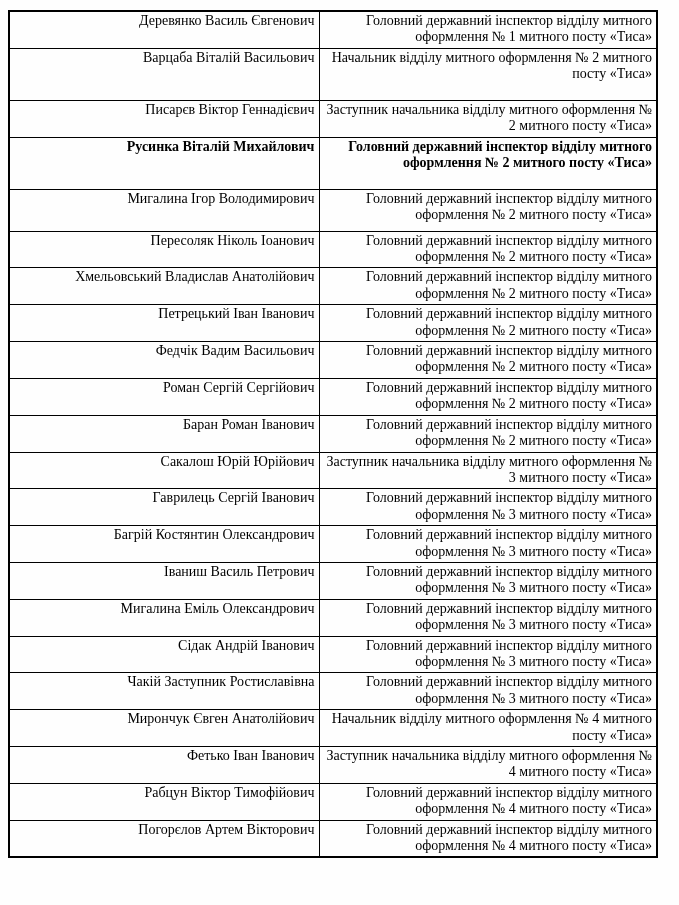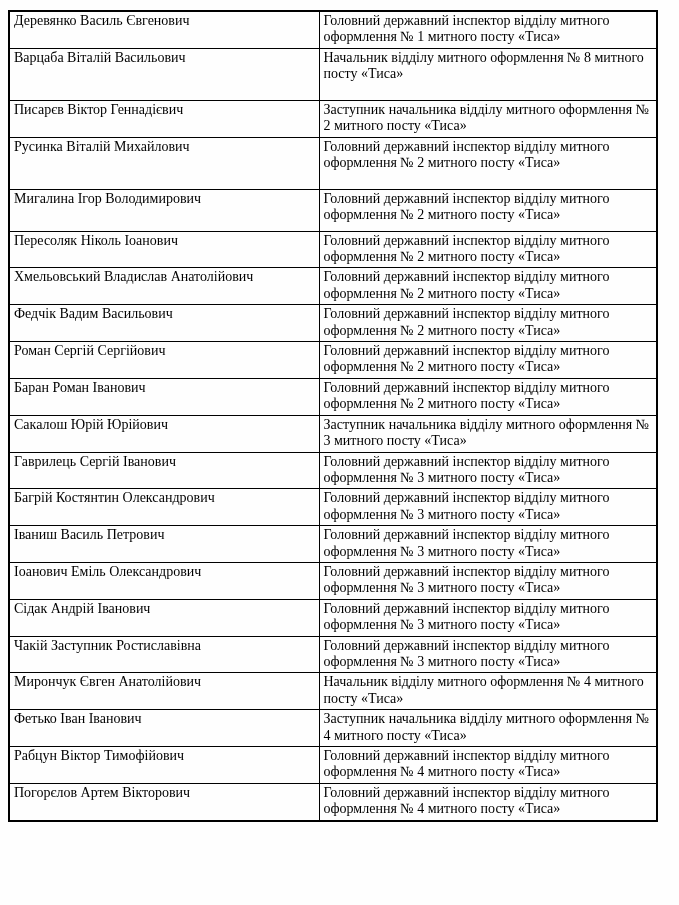--- a/index.html
+++ b/index.html
@@ -28,67 +28,71 @@
     font-family: "Liberation Serif", "DejaVu Serif", serif;
     font-size: 14px;
     line-height: 16.4px;
     color: #000000;
     border: 2px solid #000000;
   }
   table.doc-table col.col-name { width: 310px; }
   table.doc-table col.col-pos  { width: 338px; }
   table.doc-table td {
     border: 1px solid #000000;
-    text-align: left;
+    text-align: right;
     vertical-align: top;
     padding: 1px 4px 2px 4px;
     overflow: hidden;
   }
   table.doc-table tr { height: 34px; }
   
   table.doc-table tr:nth-child(2) { height: 52px; }
-  table.doc-table tr:nth-child(4) { height: 52px; }
+  table.doc-table tr:nth-child(4) { height: 52px; font-weight: bold; }
   table.doc-table tr:nth-child(5) { height: 42px; }
 </style>
 </head>
 <body>
 
 <div class="page">
   <table class="doc-table">
     <colgroup>
       <col class="col-name">
       <col class="col-pos">
     </colgroup>
     <tbody>
         <tr>
           <td>Деревянко Василь Євгенович</td>
           <td>Головний державний інспектор відділу митного оформлення № 1 митного посту «Тиса»</td>
         </tr>
         <tr>
           <td>Варцаба Віталій Васильович</td>
-          <td>Начальник відділу митного оформлення № 8 митного посту «Тиса»</td>
+          <td>Начальник відділу митного оформлення № 2 митного посту «Тиса»</td>
         </tr>
         <tr>
           <td>Писарєв Віктор Геннадієвич</td>
           <td>Заступник начальника відділу митного оформлення № 2 митного посту «Тиса»</td>
         </tr>
         <tr>
           <td>Русинка Віталій Михайлович</td>
           <td>Головний державний інспектор відділу митного оформлення № 2 митного посту «Тиса»</td>
         </tr>
         <tr>
           <td>Мигалина Ігор Володимирович</td>
           <td>Головний державний інспектор відділу митного оформлення № 2 митного посту «Тиса»</td>
         </tr>
         <tr>
           <td>Пересоляк Ніколь Іоанович</td>
           <td>Головний державний інспектор відділу митного оформлення № 2 митного посту «Тиса»</td>
         </tr>
         <tr>
           <td>Хмельовський Владислав Анатолійович</td>
+          <td>Головний державний інспектор відділу митного оформлення № 2 митного посту «Тиса»</td>
+        </tr>
+        <tr>
+          <td>Петрецький Іван Іванович</td>
           <td>Головний державний інспектор відділу митного оформлення № 2 митного посту «Тиса»</td>
         </tr>
         <tr>
           <td>Федчік Вадим Васильович</td>
           <td>Головний державний інспектор відділу митного оформлення № 2 митного посту «Тиса»</td>
         </tr>
         <tr>
           <td>Роман Сергій Сергійович</td>
           <td>Головний державний інспектор відділу митного оформлення № 2 митного посту «Тиса»</td>
         </tr>
@@ -106,21 +110,21 @@
         </tr>
         <tr>
           <td>Багрій Костянтин Олександрович</td>
           <td>Головний державний інспектор відділу митного оформлення № 3 митного посту «Тиса»</td>
         </tr>
         <tr>
           <td>Іваниш Василь Петрович</td>
           <td>Головний державний інспектор відділу митного оформлення № 3 митного посту «Тиса»</td>
         </tr>
         <tr>
-          <td>Іоанович Еміль Олександрович</td>
+          <td>Мигалина Еміль Олександрович</td>
           <td>Головний державний інспектор відділу митного оформлення № 3 митного посту «Тиса»</td>
         </tr>
         <tr>
           <td>Сідак Андрій Іванович</td>
           <td>Головний державний інспектор відділу митного оформлення № 3 митного посту «Тиса»</td>
         </tr>
         <tr>
           <td>Чакій Заступник Ростиславівна</td>
           <td>Головний державний інспектор відділу митного оформлення № 3 митного посту «Тиса»</td>
         </tr>

